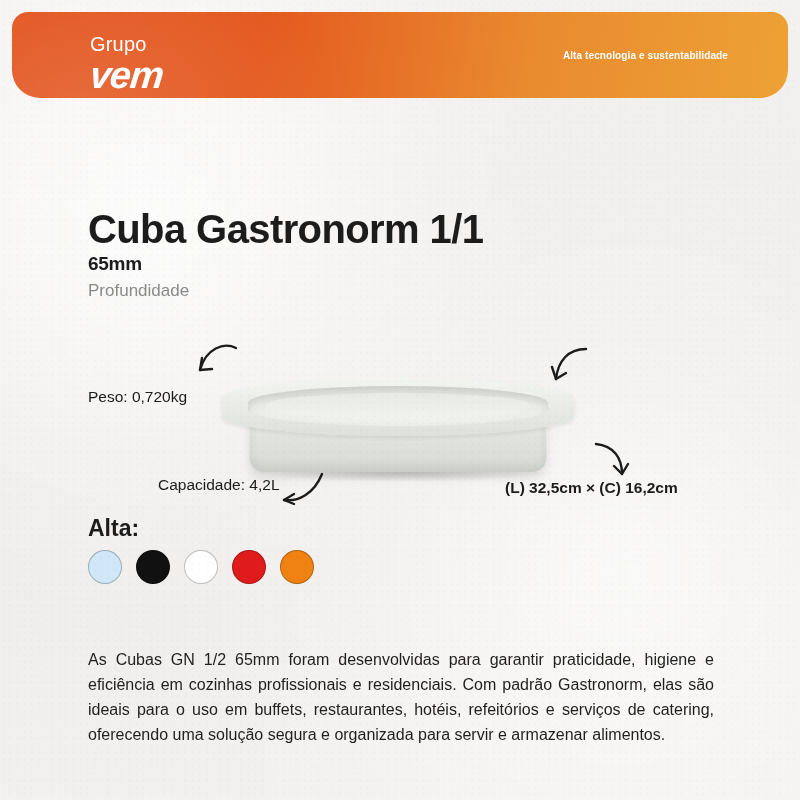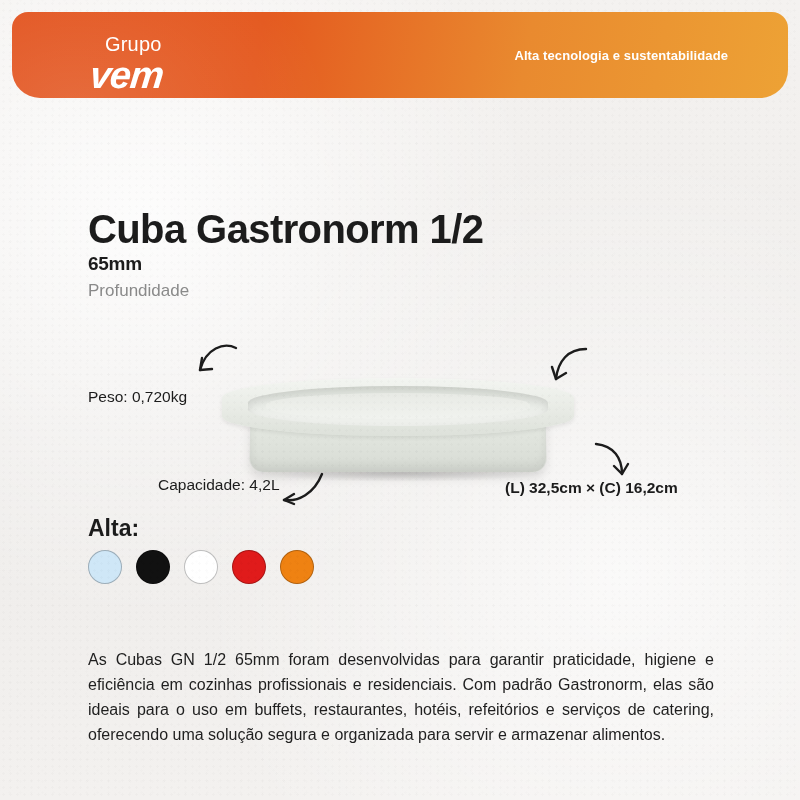--- a/index.html
+++ b/index.html
@@ -51,37 +51,36 @@
     position: absolute;
     left: 78px; top: 22px;
     color: #fff;
     line-height: 1;
   }
   .logo .grupo {
     font-size: 20px;
     font-weight: 400;
     letter-spacing: .2px;
     display: block;
-    margin-left: 15px;
   }
   .logo .vem {
     font-size: 38px;
     font-weight: 800;
     letter-spacing: -1px;
     display: block;
     margin-top: 2px;
     font-style: italic;
     transform: skewX(-6deg);
   }
   .tagline {
     position: absolute;
     right: 60px; top: 0; bottom: 0;
     display: flex; align-items: center;
     color: #fff;
-    font-size: 13px;
+    font-size: 10px;
     font-weight: 700;
     letter-spacing: .1px;
   }
 
   
   .title-block { position: absolute; left: 88px; top: 208px; }
   .title {
     font-size: 40px;
     font-weight: 800;
     color: #1c1c1c;
@@ -213,21 +212,21 @@
 
   <div class="header">
     <div class="logo">
       <span class="grupo">Grupo</span>
       <span class="vem">vem</span>
     </div>
     <div class="tagline">Alta tecnologia e sustentabilidade</div>
   </div>
 
   <div class="title-block">
-    <div class="title">Cuba Gastronorm 1/2</div>
+    <div class="title">Cuba Gastronorm 1/1</div>
     <div class="subtitle">65mm</div>
     <div class="material">Profundidade</div>
   </div>
 
   <div class="product">
     <div class="tub-shadow"></div>
     <div class="tub-body"></div>
     <div class="tub-ridge"></div>
     <div class="tub-rim"></div>
     <div class="tub-inner"></div>

